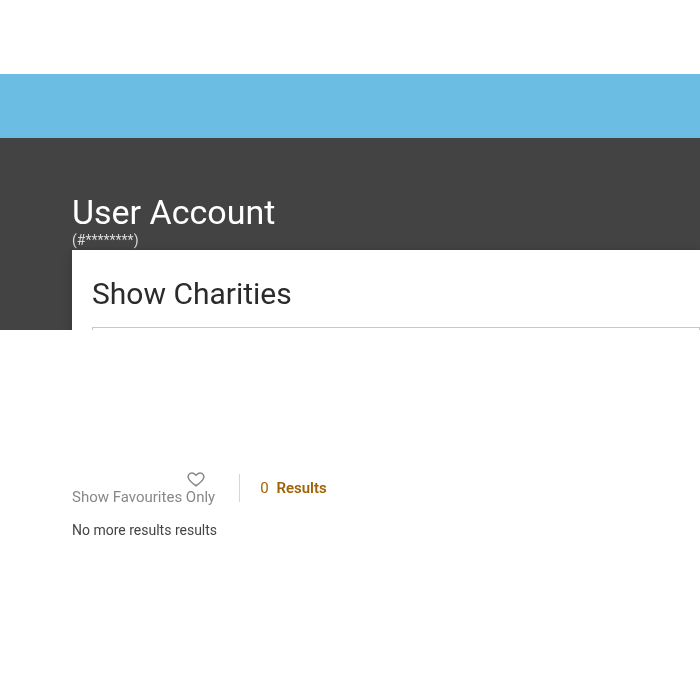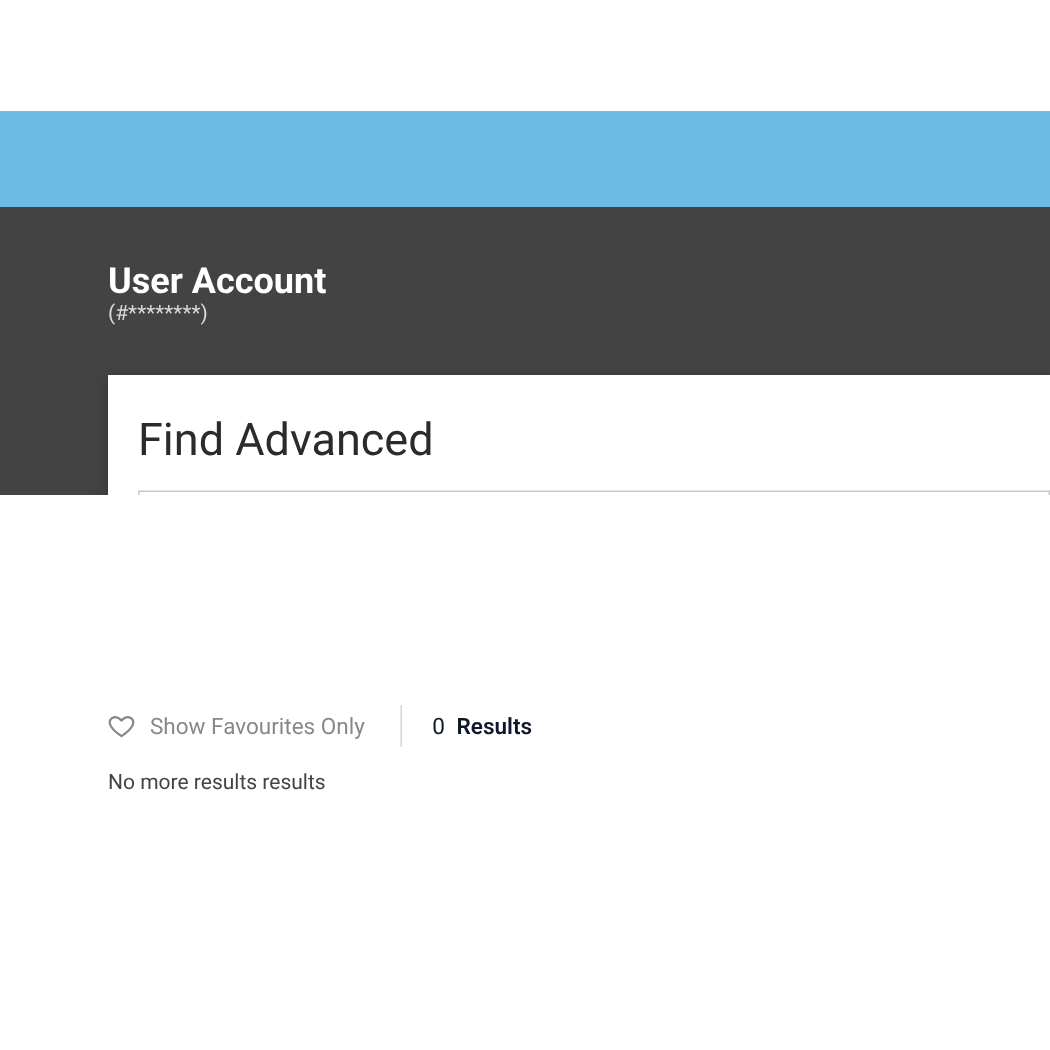--- a/index.html
+++ b/index.html
@@ -23,23 +23,24 @@
       padding-left: 36px;
       position: relative;
       height: 192px;
     }
     .account-info {
       padding-top: 36px;
       padding-left: 36px;
       color: #fff;
     }
     .account-title {
-      font-size: 24px;
-      font-weight: 700;
+      font-size: 34px;
+      font-weight: 400;
       line-height: 1.1;
+      margin-top: 20px;
     }
     .account-id {
       font-size: 14px;
       color: #d9d9d9;
       margin-top: 1px;
     }
     .card {
       position: absolute;
       top: 250px;
       left: 72px;
@@ -92,34 +93,35 @@
       display: inline-flex;
       align-items: center;
       color: #333;
     }
     .fav-toggle {
       display: flex;
       align-items: flex-end;
       color: #888;
       cursor: pointer;
       padding-right: 24px;
+      flex-direction: column;
     }
     .heart-icon {
       margin-right: 10px;
       display: inline-flex;
       color: #888;
     }
     .sep {
       width: 1px;
       height: 28px;
       background: #d6d6d6;
     }
     .results-count {
       padding-left: 20px;
-      color: #0f172a;
+      color: #a16207;
     }
     .results-count .count {
       font-weight: 400;
       margin-right: 4px;
     }
     .results-label { font-weight: 600; }
     
     .page-body {
       background: #fff;
       position: relative;
@@ -147,21 +149,21 @@
 <div class="blue-bar"></div>
 
 <div class="dark-wrap">
   <div class="account-info">
     <div class="account-title">User Account</div>
     <div class="account-id">(#********)</div>
   </div>
 </div>
 
 <div class="card">
-  <div class="card-title">Find Advanced</div>
+  <div class="card-title">Show Charities</div>
   <div class="search-wrap">
     <span class="search-icon">
       <svg width="15" height="15" viewBox="0 0 24 24" fill="none" stroke="currentColor" stroke-width="2.5">
         <circle cx="10" cy="10" r="7"></circle>
         <line x1="20" y1="20" x2="15" y2="15"></line>
       </svg>
     </span>
     <input class="search-input" type="text" placeholder="Search for charities" style="">
   </div>
   <div class="adv-row">

